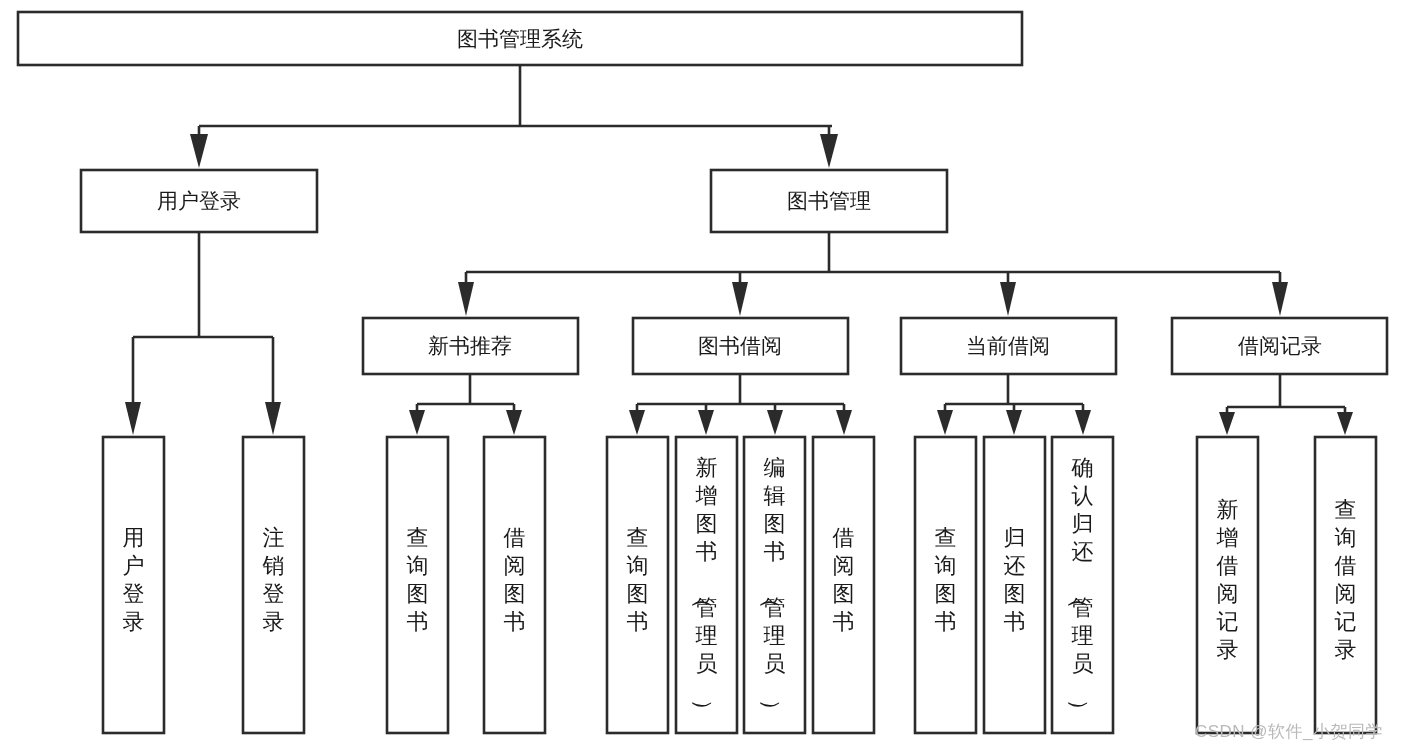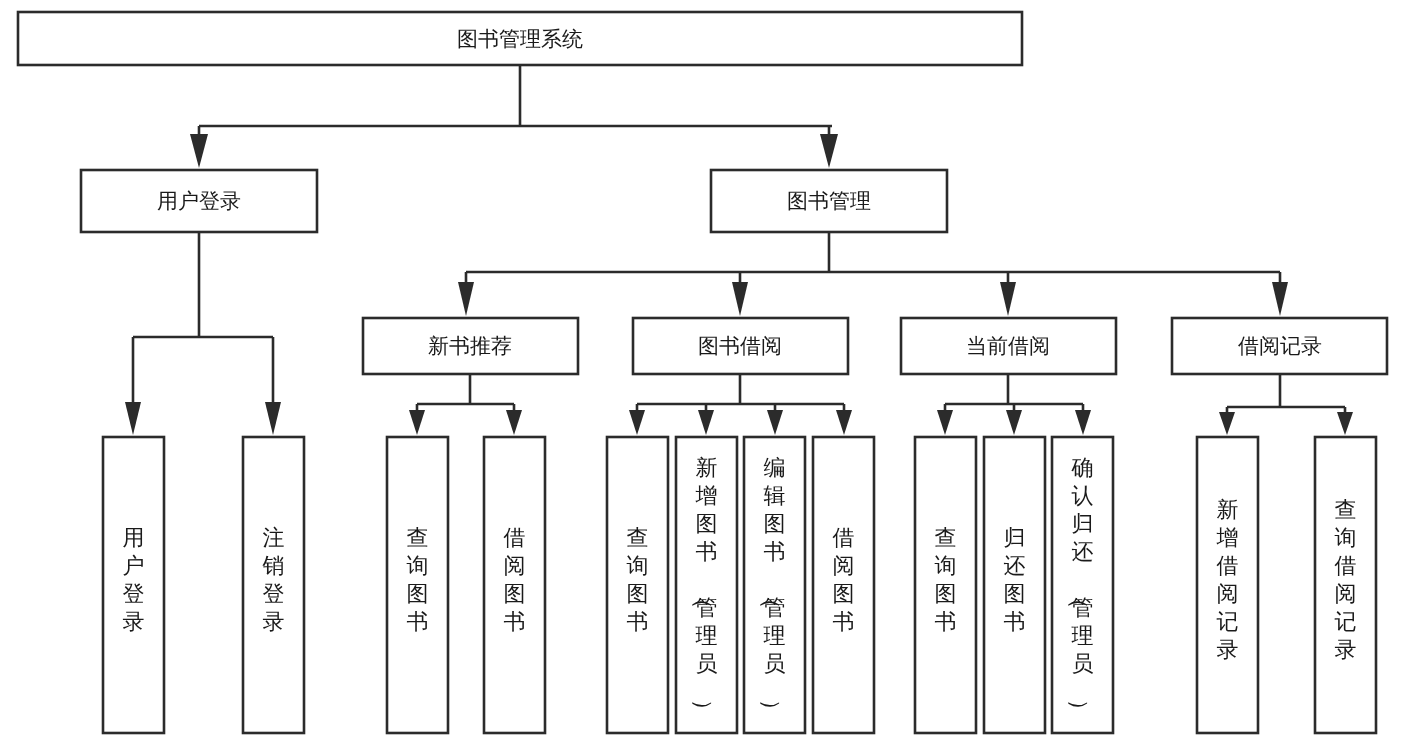--- a/index.html
+++ b/index.html
@@ -229,13 +229,14 @@
           <text class="leaf-label" x="1227.5" y="517"><tspan x="1227.5">新</tspan><tspan x="1227.5" dy="28">增</tspan><tspan x="1227.5" dy="28">借</tspan><tspan x="1227.5" dy="28">阅</tspan><tspan x="1227.5" dy="28">记</tspan><tspan x="1227.5" dy="28">录</tspan></text>
         </g>
         <g>
           <rect class="node-box" x="1315" y="437" width="61" height="296"></rect>
           <text class="leaf-label" x="1345.5" y="517"><tspan x="1345.5">查</tspan><tspan x="1345.5" dy="28">询</tspan><tspan x="1345.5" dy="28">借</tspan><tspan x="1345.5" dy="28">阅</tspan><tspan x="1345.5" dy="28">记</tspan><tspan x="1345.5" dy="28">录</tspan></text>
         </g>
       </g>
 
   </svg>
 
+  <div class="watermark">CSDN @软件_小贺同学</div>
 </div>
 
 </body></html>

